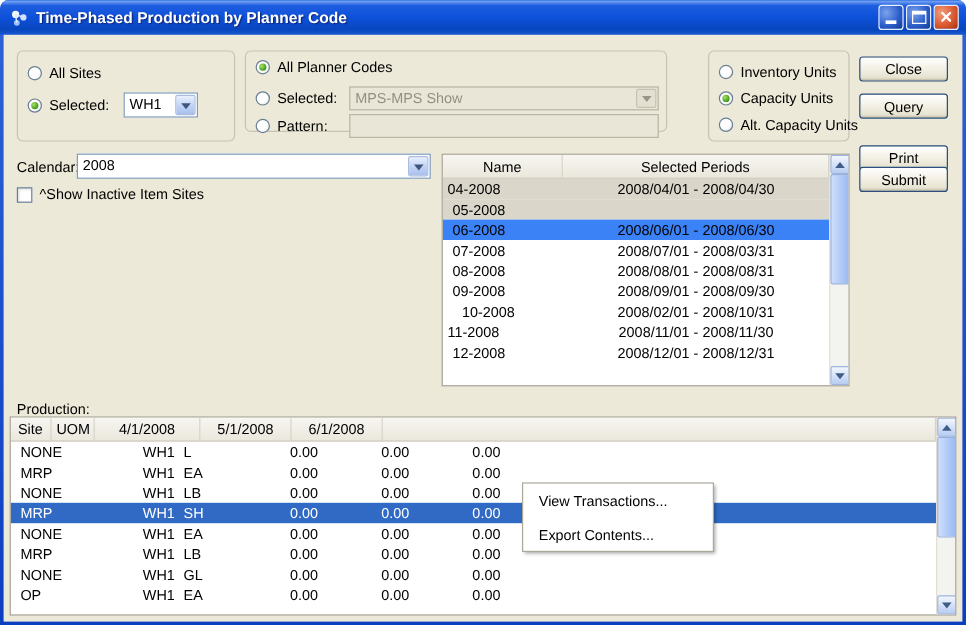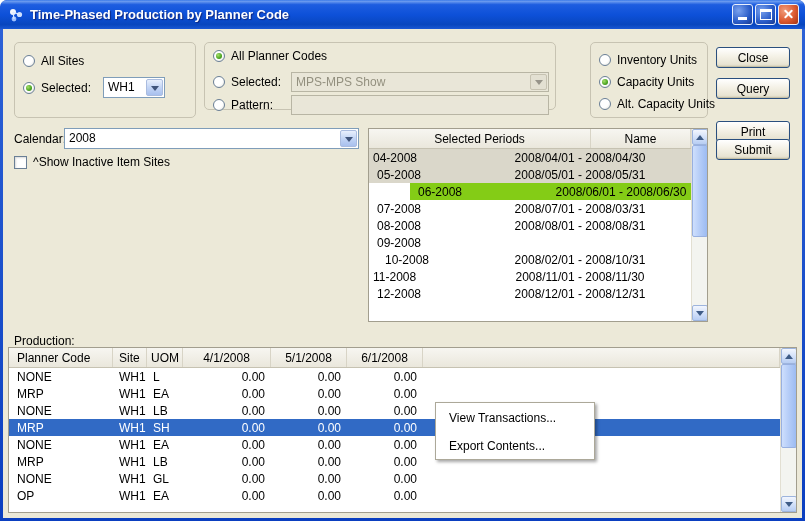--- a/index.html
+++ b/index.html
@@ -64,21 +64,21 @@
 
   .listframe { position:absolute; background:#fff; border:1px solid #a29e8e; overflow:hidden; }
   .list-header { display:flex; height:20px;
     background:linear-gradient(180deg,#f7f6f1,#eae7dc); border-bottom:1px solid #c6c2b2; }
   .hc { border-right:1px solid #d8d4c6; display:flex; align-items:center; overflow:hidden; white-space:nowrap; }
   .hc.hcenter { justify-content:center; }
   .lrow, .prow { display:flex; height:17px; align-items:center; }
   .c { overflow:hidden; white-space:nowrap; }
   .num { text-align:right; padding-right:6px; justify-content:flex-end; }
   .sel-light { background:#dad7ca; }
-  .sel-dark  { background:#84cc16;margin-left:41px; }
+  .sel-dark  { background:#3b82f6; }
   .prow.selected { background:#316ac5; color:#fff; }
 
   .sbar { position:absolute; right:0; top:0; width:16px; background:#f3f4f0; border-left:1px solid #e2dfd2; }
   .sbtn { position:absolute; left:0; width:16px; height:16px;
     background:linear-gradient(180deg,#f2f6fe,#cfdef8 60%,#b7cdf3);
     border:1px solid #9db4dd; border-radius:2px; display:flex; align-items:center; justify-content:center; }
   .sbtn.up::after { content:""; border:4px solid transparent; border-bottom:5px solid #3f5c87; margin-top:-4px; }
   .sbtn.down::after { content:""; border:4px solid transparent; border-top:5px solid #3f5c87; margin-bottom:-4px; }
   .sthumb { position:absolute; left:0; width:16px;
     background:linear-gradient(90deg,#cedffd,#b4ccf7 50%,#9cbbf2);
@@ -179,45 +179,45 @@
       <span class="cb"></span>
     </div>
 
     <div class="field-row" style="left:11px;top:126px">
       <span class="checkbox"></span>
       <span class="lbl">^Show Inactive Item Sites</span>
     </div>
 
     <div class="listframe" style="left:365px;top:99px;width:340px;height:194px">
       <div class="list-header" style="width:322px">
+        <div class="hc hcenter" style="width:100px">Name</div>
         <div class="hc hcenter" style="width:222px">Selected Periods</div>
-        <div class="hc hcenter" style="width:100px">Name</div>
       </div>
       <div class="lrow sel-light" style="width:322px">
         <div class="c" style="width:100px;padding-left:4px">04-2008</div>
         <div class="c" style="width:222px;text-align:center">2008/04/01 - 2008/04/30</div>
       </div>
       <div class="lrow sel-light" style="width:322px">
         <div class="c" style="width:100px;padding-left:8px">05-2008</div>
-        <div class="c" style="width:222px;text-align:center">2008/05/01 - 2008/05/31</div>
       </div>
       <div class="lrow sel-dark" style="width:322px">
         <div class="c" style="width:100px;padding-left:8px">06-2008</div>
         <div class="c" style="width:222px;text-align:center">2008/06/01 - 2008/06/30</div>
       </div>
       <div class="lrow" style="width:322px">
         <div class="c" style="width:100px;padding-left:8px">07-2008</div>
         <div class="c" style="width:222px;text-align:center">2008/07/01 - 2008/03/31</div>
       </div>
       <div class="lrow" style="width:322px">
         <div class="c" style="width:100px;padding-left:8px">08-2008</div>
         <div class="c" style="width:222px;text-align:center">2008/08/01 - 2008/08/31</div>
       </div>
       <div class="lrow" style="width:322px">
         <div class="c" style="width:100px;padding-left:8px">09-2008</div>
+        <div class="c" style="width:222px;text-align:center">2008/09/01 - 2008/09/30</div>
       </div>
       <div class="lrow" style="width:322px">
         <div class="c" style="width:100px;padding-left:16px">10-2008</div>
         <div class="c" style="width:222px;text-align:center">2008/02/01 - 2008/10/31</div>
       </div>
       <div class="lrow" style="width:322px">
         <div class="c" style="width:100px;padding-left:4px">11-2008</div>
         <div class="c" style="width:222px;text-align:center">2008/11/01 - 2008/11/30</div>
       </div>
       <div class="lrow" style="width:322px">
@@ -228,21 +228,20 @@
         <div class="sbtn up" style="top:0"></div>
         <div class="sthumb" style="top:16px;height:92px"></div>
         <div class="sbtn down" style="bottom:0"></div>
       </div>
     </div>
 
     <span class="lbl" style="position:absolute;left:11px;top:305px">Production:</span>
 
     <div class="listframe" style="left:5px;top:318px;width:789px;height:166px">
       <div class="list-header" style="width:771px">
-        <div class="hc" style="width:104px;padding-left:8px">Planner Code</div>
         <div class="hc" style="width:34px;padding-left:6px">Site</div>
         <div class="hc" style="width:36px;padding-left:4px">UOM</div>
         <div class="hc hcenter" style="width:88px">4/1/2008</div>
         <div class="hc hcenter" style="width:76px">5/1/2008</div>
         <div class="hc hcenter" style="width:76px">6/1/2008</div>
         <div class="hc" style="flex:1"></div>
       </div>
 
       <div class="prow" style="width:771px">
         <div class="c" style="width:104px;padding-left:8px">NONE</div>

